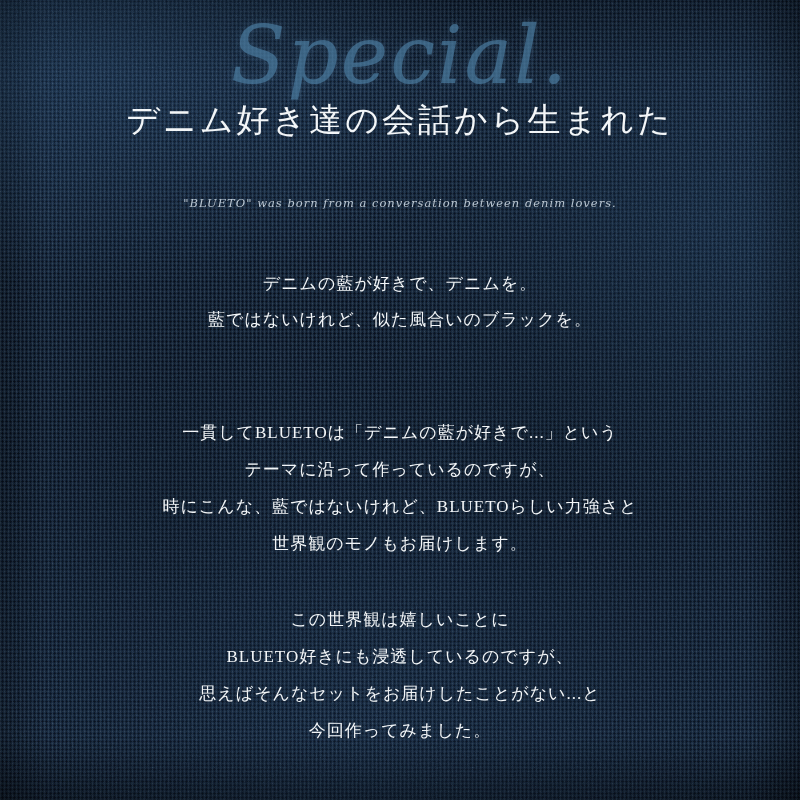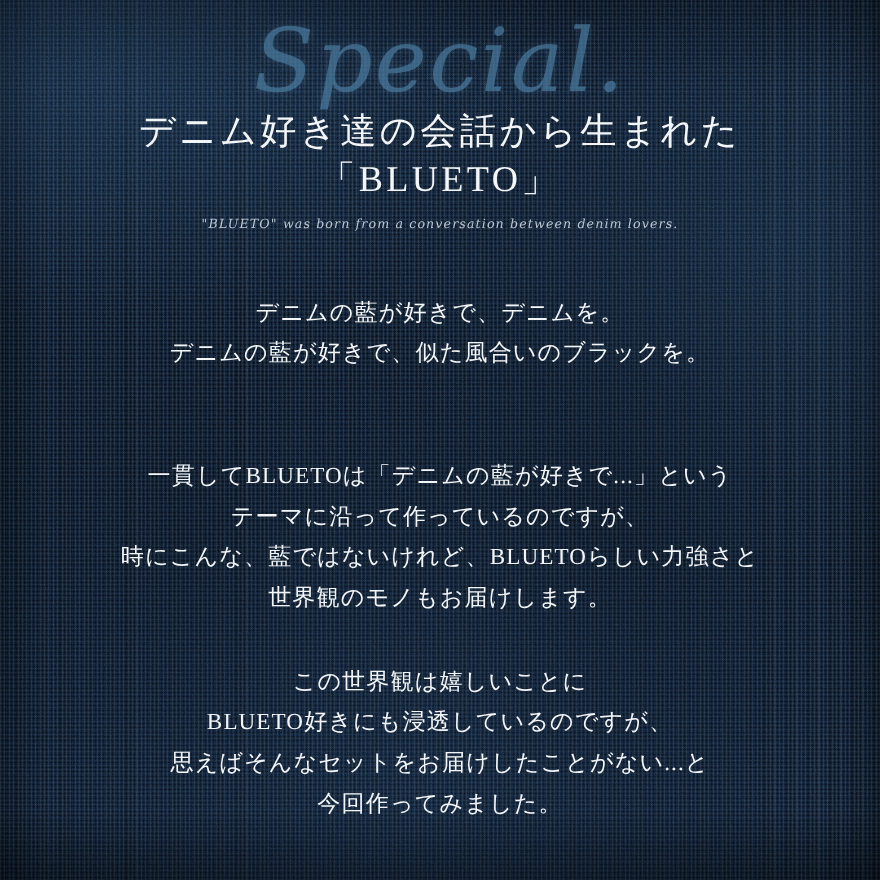--- a/index.html
+++ b/index.html
@@ -93,21 +93,21 @@
     font-size: 11.5px;
     letter-spacing: 1px;
     color: #c7d3de;
     opacity: 0.92;
   }
   .paragraph {
     position: absolute;
     left: 0;
     width: 100%;
     color: #f3f6f8;
-    font-size: 21px;
+    font-size: 17px;
     letter-spacing: 1px;
     line-height: 37px;
   }
   .paragraph .line { display: block; }
   .p1 { top: 266px; line-height: 36px; }
   .p2 { top: 414px; }
   .p3 { top: 601px; }
 </style>
 </head>
 <body>
@@ -126,28 +126,27 @@
   </svg>
 
   <div class="vignette"></div>
 
   <div class="content">
 
     <div class="special">Special.</div>
 
     <h1 class="heading">
       <span class="h-line">デニム好き達の会話から生まれた</span>
-      <span class="h-line">「BLUETO」</span>
     </h1>
 
     <div class="script-sub">"BLUETO" was born from a conversation between denim lovers.</div>
 
     <div class="paragraph p1">
       <span class="line">デニムの藍が好きで、デニムを。</span>
-      <span class="line">デニムの藍が好きで、似た風合いのブラックを。</span>
+      <span class="line">藍ではないけれど、似た風合いのブラックを。</span>
     </div>
 
     <div class="paragraph p3">
       <span class="line">この世界観は嬉しいことに</span>
       <span class="line">BLUETO好きにも浸透しているのですが、</span>
       <span class="line">思えばそんなセットをお届けしたことがない...と</span>
       <span class="line">今回作ってみました。</span>
     </div>
 
     <div class="paragraph p2">

